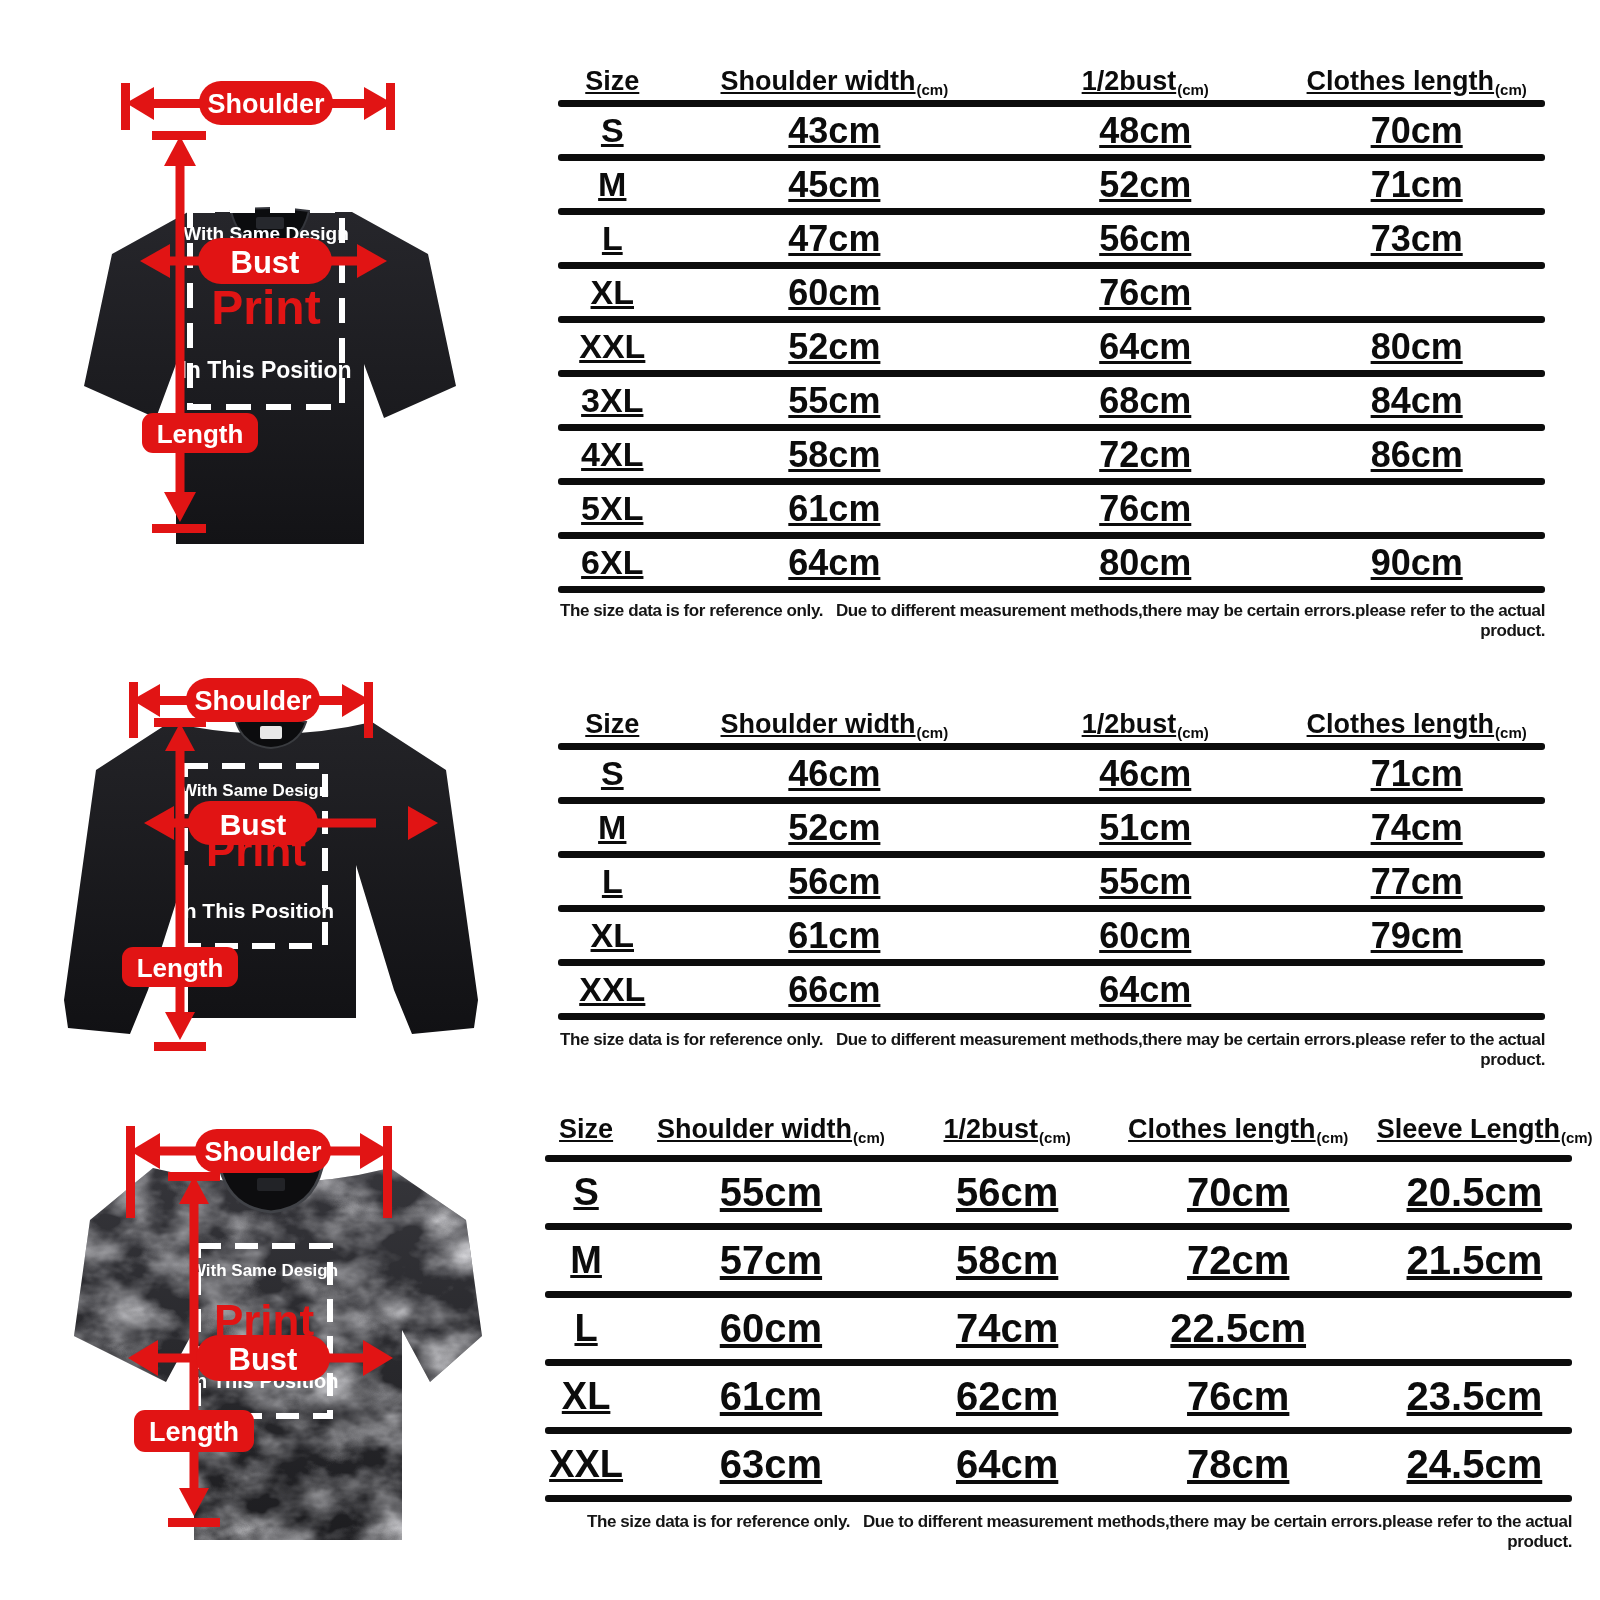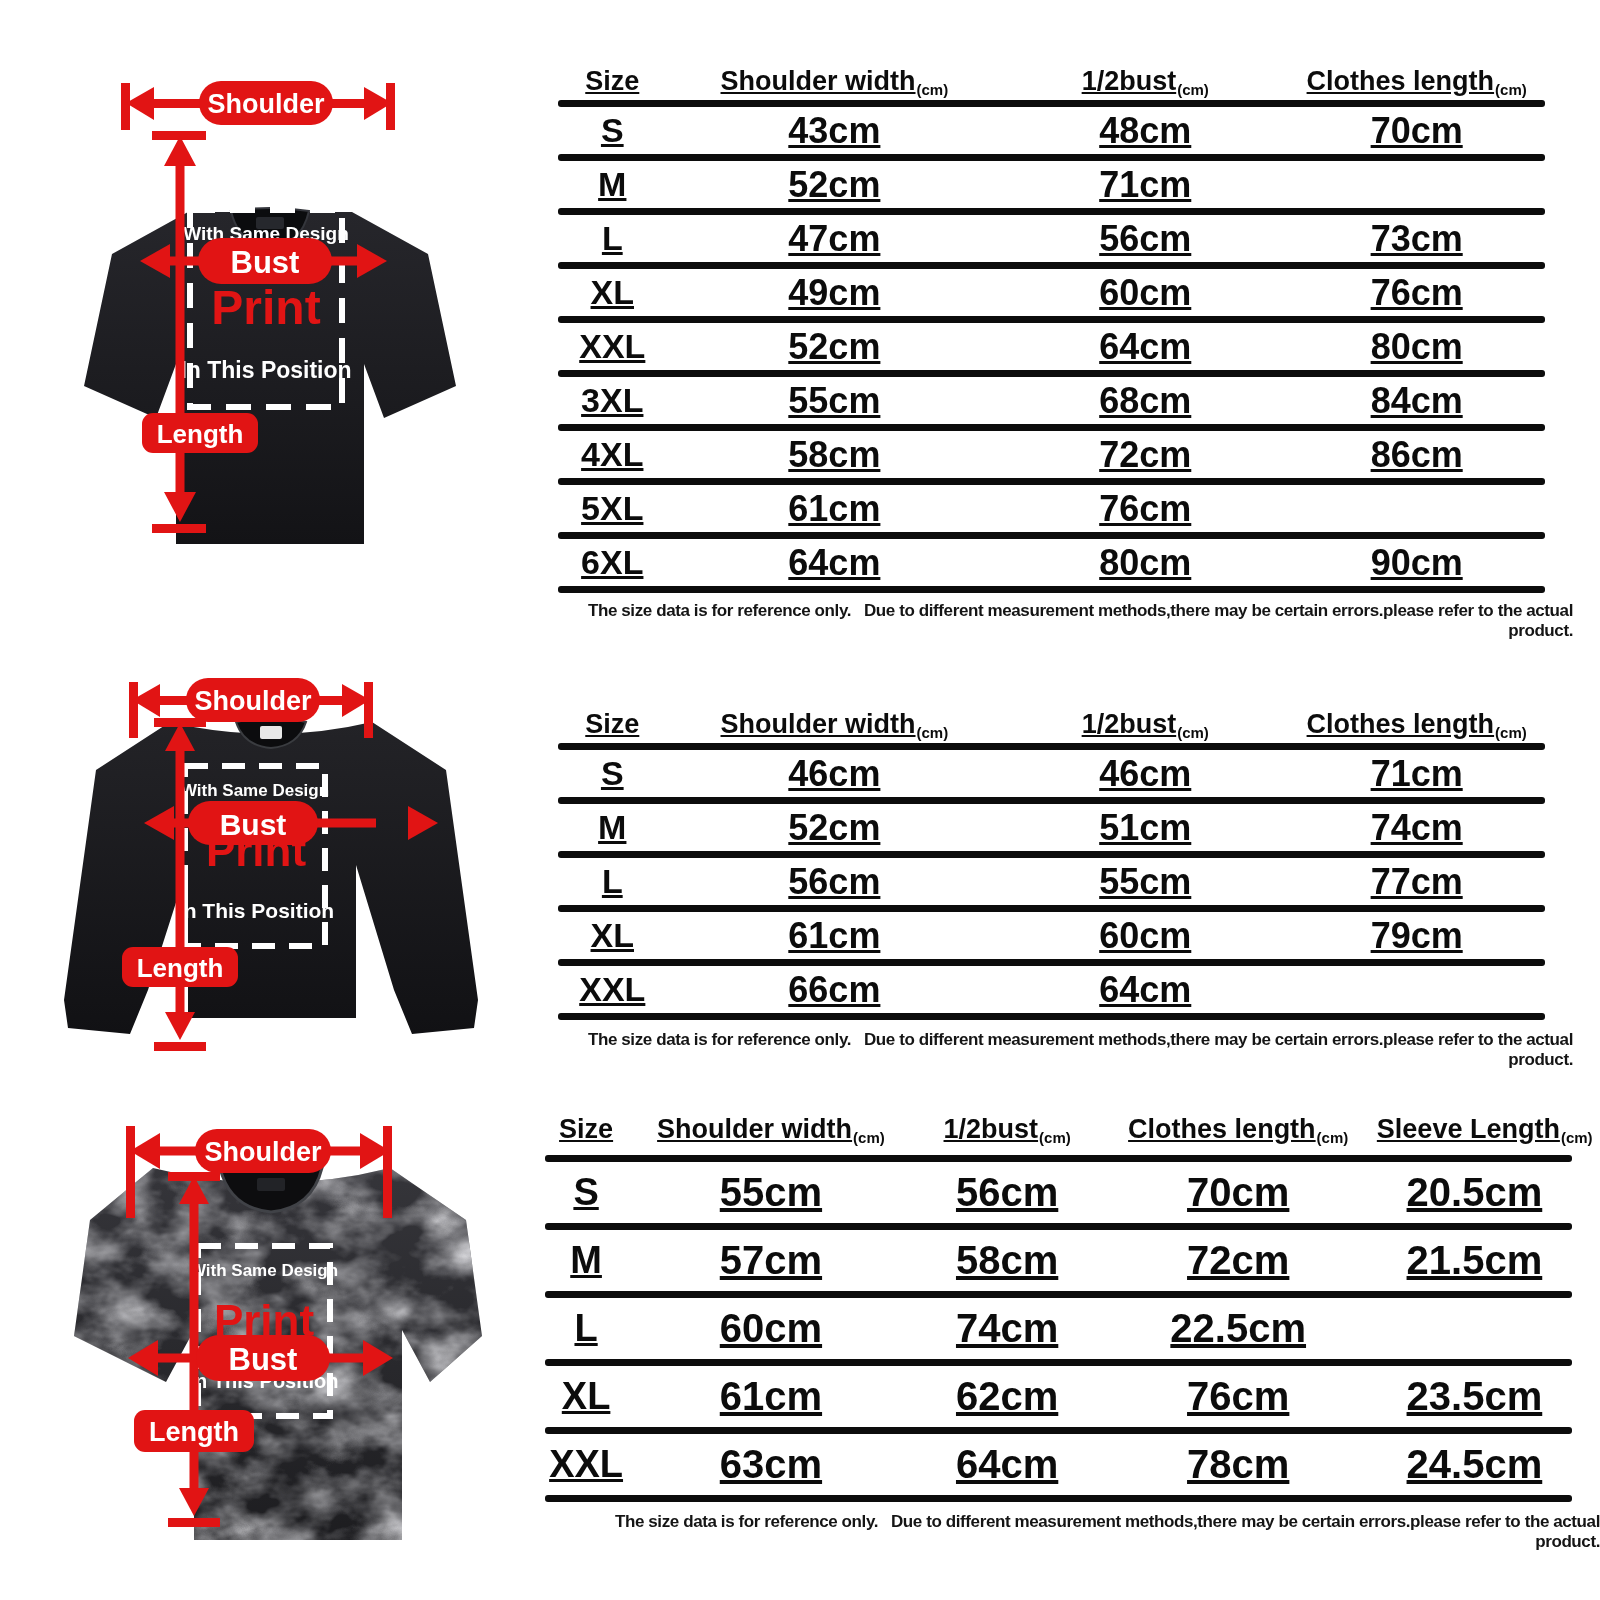--- a/index.html
+++ b/index.html
@@ -23,21 +23,21 @@
   #t1 .trow,#t2 .trow{height:47px;}
   #t1 .thead,#t2 .thead{height:38px;}
   #t1 .td,#t2 .td{font-size:36px;}
   #t1 .size-col,#t2 .size-col{font-size:34px;}
   #t3 .trow{height:61px;}
   #t3 .thead{height:52px;}
   #t3 .td{font-size:40px;}
   #t3 .size-col{font-size:38px;}
 
   .note{position:absolute;text-align:right;font-size:17px;font-weight:600;
-        letter-spacing:-0.4px;color:#151515;margin-left:28px;}
+        letter-spacing:-0.4px;color:#151515;}
 
   #fig1{left:38px;top:62px;width:465px;height:535px;}
   #fig2{left:38px;top:650px;width:465px;height:415px;}
   #fig3{left:38px;top:1088px;width:465px;height:478px;}
   #t1{left:558px;top:62px;width:987px;}
   #note1{left:558px;top:601px;width:987px;}
   #t2{left:558px;top:705px;width:987px;}
   #note2{left:558px;top:1030px;width:987px;}
   #t3{left:545px;top:1103px;width:1027px;}
   #note3{left:545px;top:1512px;width:1027px;}
@@ -102,34 +102,34 @@
       <div class="tline"></div>
       <div class="trow">
         <div class="td size-col">S</div>
         <div class="td">43cm</div>
         <div class="td">48cm</div>
         <div class="td">70cm</div>
       </div>
       <div class="tline"></div>
       <div class="trow">
         <div class="td size-col">M</div>
+        <div class="td">45cm</div>
         <div class="td">52cm</div>
         <div class="td">71cm</div>
       </div>
       <div class="tline"></div>
       <div class="trow">
         <div class="td size-col">L</div>
         <div class="td">47cm</div>
         <div class="td">56cm</div>
         <div class="td">73cm</div>
       </div>
       <div class="tline"></div>
       <div class="trow">
         <div class="td size-col">XL</div>
-        <div class="td">49cm</div>
         <div class="td">60cm</div>
         <div class="td">76cm</div>
       </div>
       <div class="tline"></div>
       <div class="trow">
         <div class="td size-col">XXL</div>
         <div class="td">52cm</div>
         <div class="td">64cm</div>
         <div class="td">80cm</div>
       </div>

